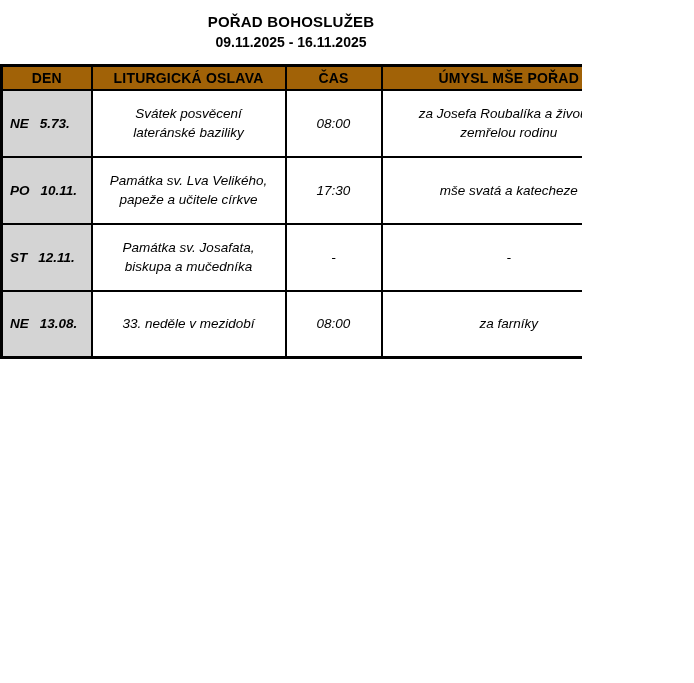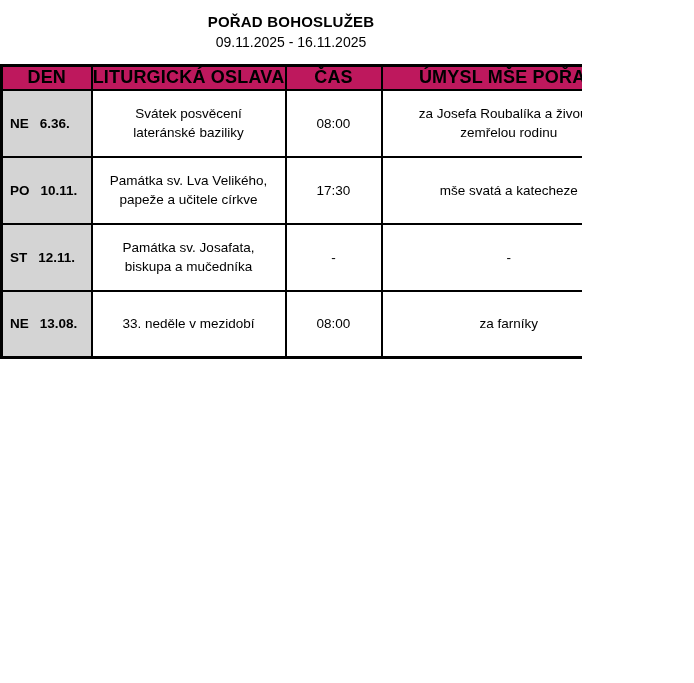--- a/index.html
+++ b/index.html
@@ -17,48 +17,48 @@
     padding-top: 11px;
   }
   .title-line {
     font-size: 15px;
     font-weight: bold;
     line-height: 21px;
     letter-spacing: 0.2px;
   }
   .date-line {
     font-size: 14px;
-    font-weight: normal;
+    font-weight: bold;
     line-height: 21px;
   }
   table.schedule {
     border-collapse: collapse;
     margin: 11px auto 0 auto;
     width: 635px;
     table-layout: fixed;
     border: 3px solid #000000;
   }
   table.schedule th, table.schedule td {
     border: 2px solid #000000;
     font-size: 13.5px;
     vertical-align: middle;
   }
   table.schedule th {
-    background: #be185d;
+    background: #a16207;
     height: 24px;
     font-weight: bold;
-    font-size: 18px;
+    font-size: 14px;
     text-align: center;
     letter-spacing: 0.2px;
   }
   col.c-day   { width: 90px; }
   col.c-cel   { width: 194px; }
   col.c-time  { width: 96px; }
   col.c-int   { width: 255px; }
-  tr.data-row { height: 67px; }
+  tr.data-row { height: 67px; font-style: italic; }
   td.day-cell {
     background: #d4d4d4;
     font-weight: bold;
     padding-left: 7px;
   }
   td.day-cell .day-wrap {
     display: flex;
     align-items: center;
     gap: 11px;
   }
@@ -93,21 +93,21 @@
         <th>LITURGICKÁ OSLAVA</th>
         <th>ČAS</th>
         <th>ÚMYSL MŠE POŘAD</th>
       </tr>
     </thead>
     <tbody>
       <tr class="data-row">
         <td class="day-cell">
             <span class="day-wrap">
               <span>NE</span>
-              <span>6.36.</span>
+              <span>5.73.</span>
             </span>
           </td>
         <td class="cel-cell">Svátek posvěcení
 lateránské baziliky</td>
         <td class="time-cell">08:00</td>
         <td class="int-cell">za Josefa Roubalíka a živou a
 zemřelou rodinu</td>
       </tr>
       <tr class="data-row">
         <td class="day-cell">

